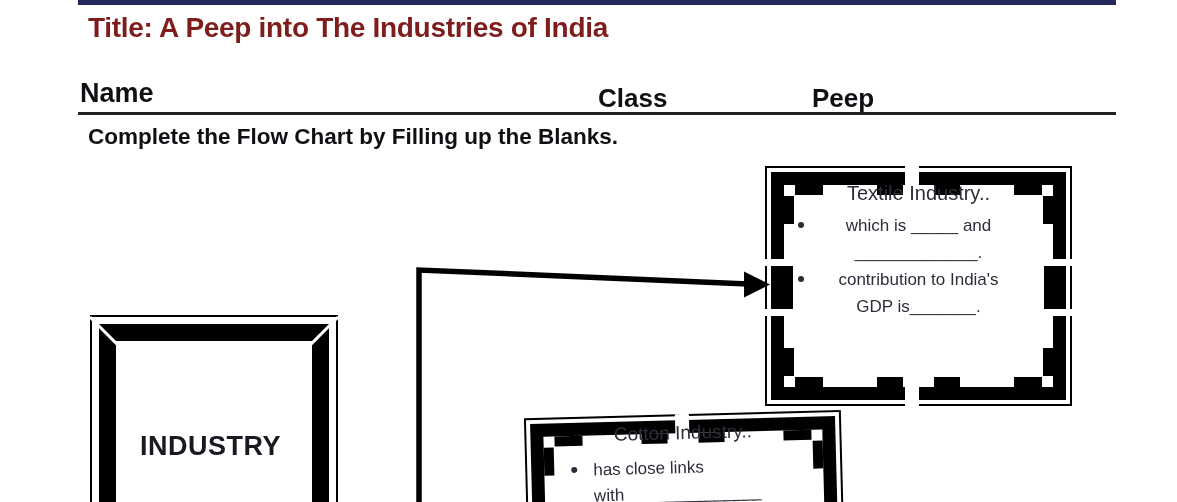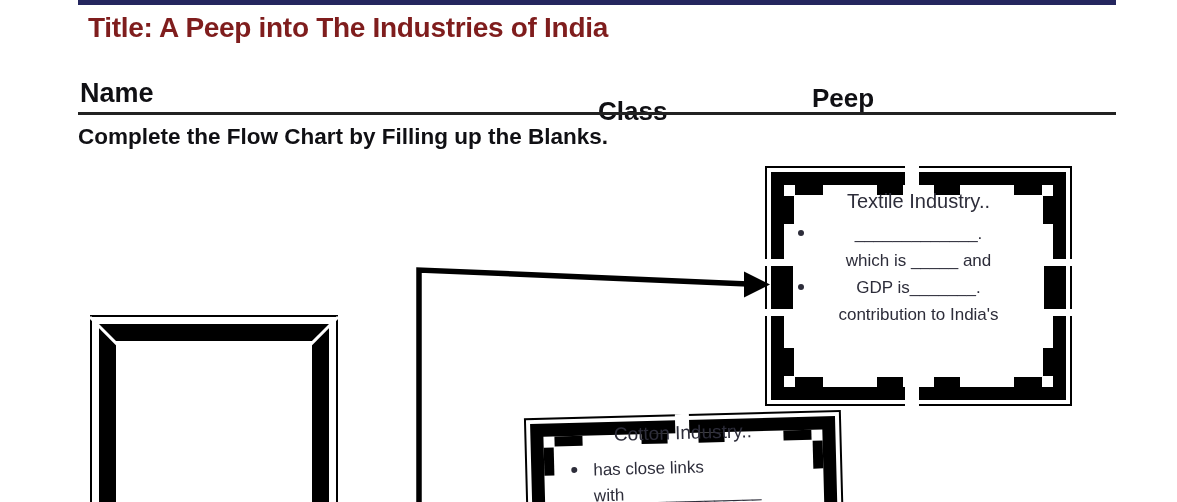--- a/index.html
+++ b/index.html
@@ -5,24 +5,24 @@
   html,body{margin:0;padding:0;background:#fff;}
   #stage{
     position:relative;width:1177px;height:502px;background:#ffffff;
     overflow:hidden;font-family:"Liberation Sans",sans-serif;color:#111;
   }
   
   .topbar{position:absolute;left:78px;top:0;width:1038px;height:5px;background:#24265e;}
   .doc-title{position:absolute;left:80px;top:12px;font-size:28px;font-weight:bold;letter-spacing:-0.3px;color:#7f1d1d;margin-left:8px;}
   .field-label{position:absolute;font-weight:bold;color:#101014;}
   .lbl-name{left:80px;top:78px;font-size:27px;}
-  .lbl-class{left:598px;top:83px;font-size:26px;margin-top:13px;}
+  .lbl-class{left:598px;top:83px;font-size:26px;}
   .lbl-date{left:812px;top:83px;font-size:26px;}
   .header-rule{position:absolute;left:78px;top:112px;width:1038px;height:3px;background:#222;}
-  .instruction{position:absolute;left:78px;top:124px;font-size:22.5px;font-weight:bold;color:#101014;}
+  .instruction{position:absolute;left:88px;top:124px;font-size:22.5px;font-weight:bold;color:#101014;}
 
   
   .arrow-svg{position:absolute;left:0;top:0;z-index:1;}
 
   
   .fframe{position:absolute;z-index:2;}
   .ff-outer{position:absolute;inset:0;border:2px solid #000;}
   .ff-band{position:absolute;inset:6px;border:13px solid #000;}
   .st{position:absolute;background:#000;}
   .gp{position:absolute;background:#fff;}
@@ -31,21 +31,21 @@
   .pframe{position:absolute;z-index:2;}
   .pf-outer{position:absolute;inset:0;border:2px solid #000;}
   .pf-band{position:absolute;inset:9px;border:17px solid #000;}
   .miter{position:absolute;width:40px;height:3px;background:#fff;}
   .miter.tl{left:1px;top:1px;transform-origin:0 0;transform:rotate(45deg);}
   .miter.tr{right:1px;top:1px;transform-origin:100% 0;transform:rotate(-45deg);}
 
   
   .box-content{position:absolute;color:#2d2d3a;z-index:3;}
   .tx-content{left:24px;top:14px;width:259px;text-align:center;font-size:17px;line-height:27px;}
-  .tx-title{font-size:20px;line-height:27px;margin-bottom:5px;margin-top:8px;}
+  .tx-title{font-size:20px;line-height:27px;margin-bottom:5px;}
   .bullet-group{position:relative;}
   .dot{position:absolute;left:9px;top:10px;width:6px;height:6px;border-radius:50%;background:#2d2d3a;}
   .ct-content{left:24px;top:6px;width:269px;font-size:17px;line-height:26px;}
   .ct-title{text-align:center;font-size:19px;margin-bottom:9px;}
   .ct-bullets{position:relative;padding-left:44px;text-align:left;}
   .ct-bullets .dot{left:22px;top:9px;}
   .agro-text{position:absolute;left:50px;top:113px;font-size:27px;font-weight:bold;
              line-height:37px;color:#191922;letter-spacing:0.5px;z-index:3;}
 </style>
 </head>
@@ -65,20 +65,21 @@
     <polyline points="419,502 419,270 748,284" fill="none" stroke="#000" stroke-width="5.5"></polyline>
     <polygon points="770,284.5 744,271.5 744,297.5" fill="#000"></polygon>
   </svg>
 
   <div class="pframe" style="left:90px;top:315px;width:248px;height:240px;">
     <div class="pf-outer"></div>
     <div class="pf-band"></div>
     <div class="miter tl"></div>
     <div class="miter tr"></div>
     <div class="agro-text">
+      <div>INDUSTRY</div>
     </div>
   </div>
 
   <div class="fframe" style="left:765px;top:166px;width:307px;height:240px;">
     <div class="ff-outer"></div>
     <div class="ff-band"></div>
 
     <div class="st" style="left:30px;top:19px;width:28px;height:10px;"></div>
     <div class="st" style="left:19px;top:30px;width:10px;height:28px;"></div>
     <div class="st" style="right:30px;top:19px;width:28px;height:10px;"></div>
@@ -98,27 +99,27 @@
     <div class="gp" style="left:140px;bottom:0;width:14px;height:21px;"></div>
     <div class="gp" style="left:0;top:93px;width:21px;height:7px;"></div>
     <div class="gp" style="left:0;top:143px;width:21px;height:7px;"></div>
     <div class="gp" style="right:0;top:93px;width:21px;height:7px;"></div>
     <div class="gp" style="right:0;top:143px;width:21px;height:7px;"></div>
 
     <div class="box-content tx-content">
       <div class="tx-title">Textile Industry..</div>
       <div class="bullet-group">
         <span class="dot"></span>
+        <div>which is _____ and</div>
         <div>_____________.</div>
-        <div>which is _____ and</div>
       </div>
       <div class="bullet-group">
         <span class="dot"></span>
+        <div>contribution to India's</div>
         <div>GDP is_______.</div>
-        <div>contribution to India's</div>
       </div>
     </div>
   </div>
 
   <div class="fframe" style="left:527px;top:414px;width:317px;height:240px;transform:rotate(-1.5deg);">
     <div class="ff-outer"></div>
     <div class="ff-band"></div>
     <div class="st" style="left:30px;top:19px;width:28px;height:10px;"></div>
     <div class="st" style="left:19px;top:30px;width:10px;height:28px;"></div>
     <div class="st" style="right:30px;top:19px;width:28px;height:10px;"></div>

